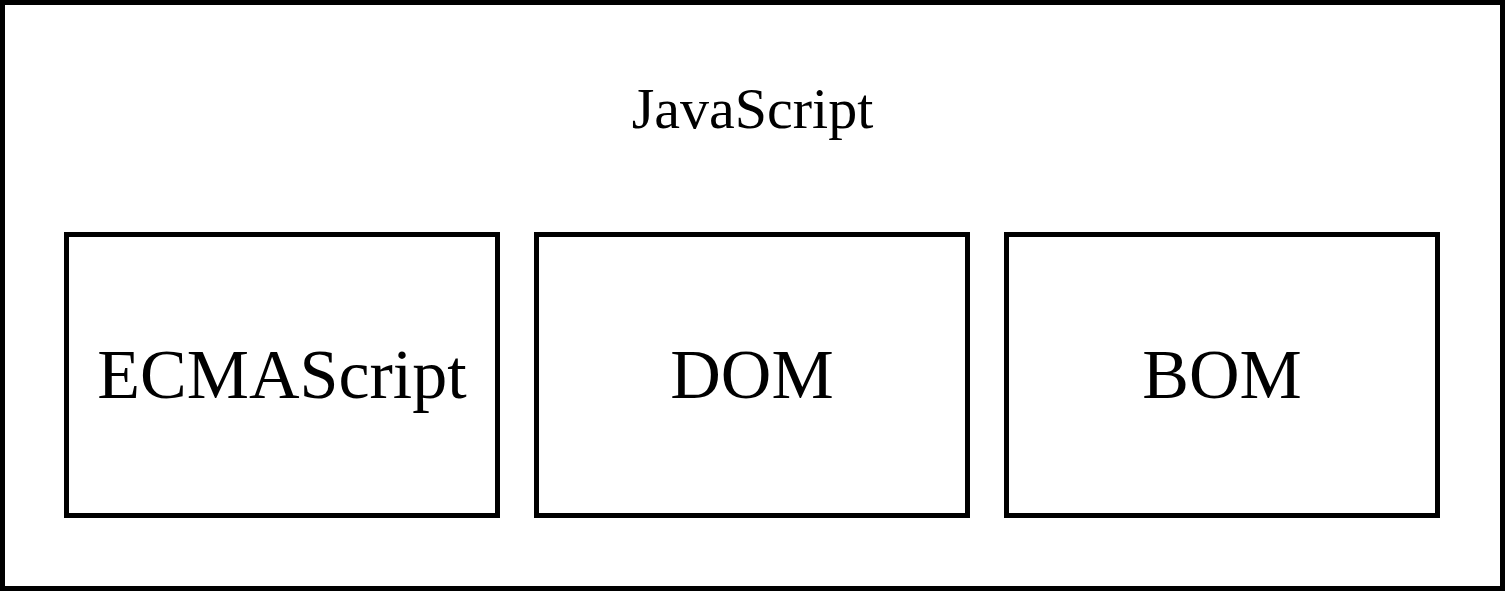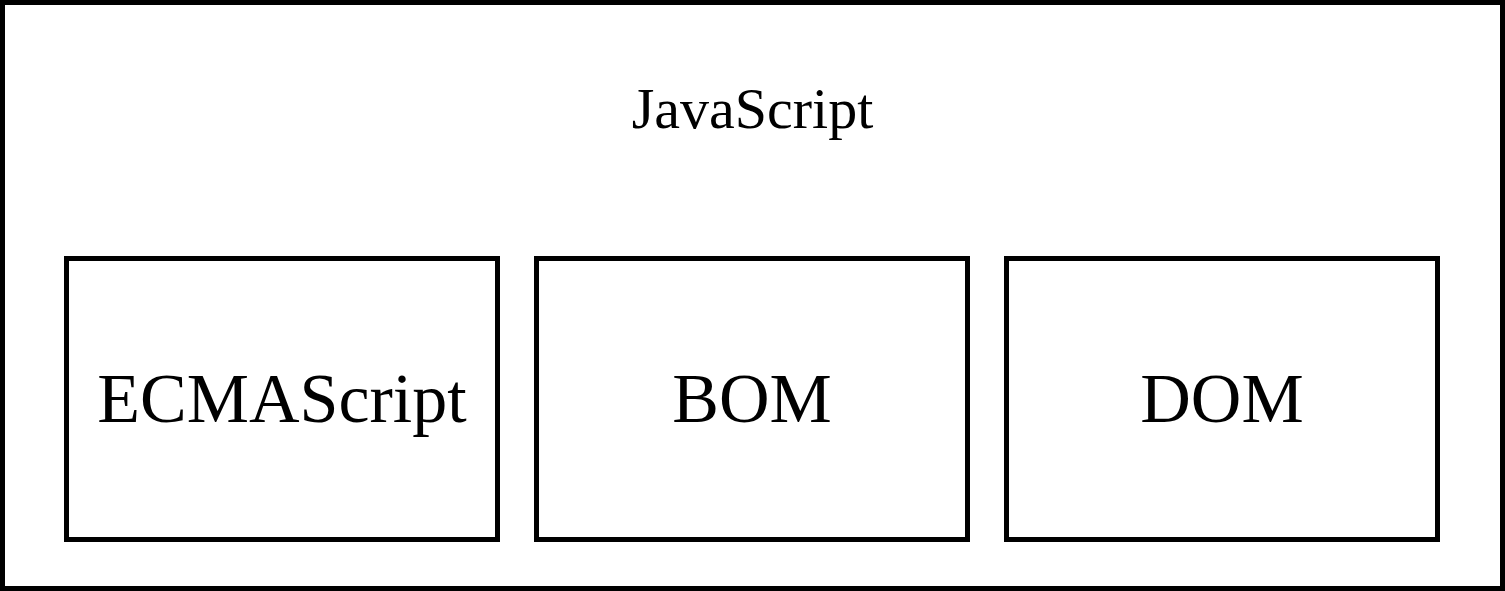--- a/index.html
+++ b/index.html
@@ -28,21 +28,20 @@
     line-height: 1.1;
     white-space: nowrap;
   }
   .boxes-row {
     position: absolute;
     top: 227px;
     left: 59px;
     right: 60px;
     display: flex;
     justify-content: space-between;
-    margin-top: 24px;
   }
   .node-box {
     box-sizing: border-box;
     width: 436px;
     height: 286px;
     border: 5px solid #000000;
     background: #ffffff;
     display: flex;
     align-items: center;
     justify-content: center;
@@ -60,22 +59,22 @@
 
   <div class="diagram-title">JavaScript</div>
 
   <div class="boxes-row">
 
     <div class="node-box">
       <span class="node-label">ECMAScript</span>
     </div>
 
     <div class="node-box">
-      <span class="node-label">BOM</span>
+      <span class="node-label">DOM</span>
     </div>
 
     <div class="node-box">
-      <span class="node-label">DOM</span>
+      <span class="node-label">BOM</span>
     </div>
 
   </div>
 
 </div>
 
 </body></html>

